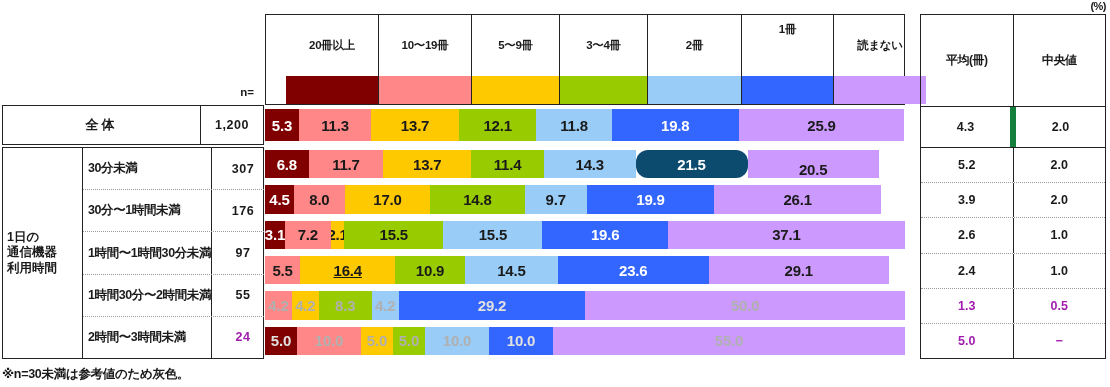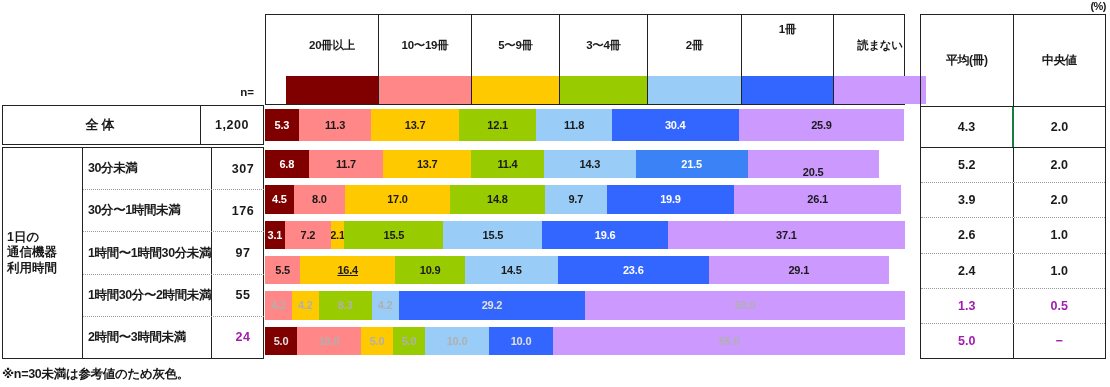--- a/index.html
+++ b/index.html
@@ -186,21 +186,21 @@
     position: absolute;
     left: 0;
     width: 640px;
     display: flex;
   }
   .seg {
     height: 100%;
     display: flex;
     align-items: center;
     justify-content: center;
-    font-size: 11px;
+    font-size: 15px;
     font-weight: bold;
     letter-spacing: -0.2px;
     overflow: hidden;
     white-space: nowrap;
   }
 
   
   .stats {
     position: absolute;
     left: 920px;
@@ -233,21 +233,21 @@
     border-bottom: 1px solid #222;
   }
   .stats-total > div {
     flex: 1 1 0;
     display: flex;
     align-items: center;
     justify-content: center;
     font-size: 12.5px;
     font-weight: bold;
   }
-  .stats-total > div:first-child { border-right: 2px solid #15803d; }
+  .stats-total > div:first-child { border-right: 6px solid #15803d; }
   .stats-body {
     flex: 1 1 auto;
     display: flex;
     flex-direction: column;
   }
   .stats-row {
     flex: 1 1 0;
     display: flex;
     border-bottom: 1px dotted #999;
   }
@@ -360,21 +360,21 @@
         <div class="seg" style="width: 87.68px; background: rgb(255, 201, 0);">
           <span style="color: rgb(26, 26, 26);">13.7</span>
         </div>
         <div class="seg" style="width: 77.44px; background: rgb(153, 204, 0);">
           <span style="color: rgb(26, 26, 26);">12.1</span>
         </div>
         <div class="seg" style="width: 75.52px; background: rgb(153, 204, 247);">
           <span style="color: rgb(26, 26, 26);">11.8</span>
         </div>
         <div class="seg" style="width: 126.72px; background: rgb(51, 102, 255);">
-          <span style="color: rgb(255, 255, 255);">30.4</span>
+          <span style="color: rgb(255, 255, 255);">19.8</span>
         </div>
         <div class="seg" style="width: 165.76px; background: rgb(204, 153, 255);">
           <span style="color: rgb(26, 26, 26);">25.9</span>
         </div>
       </div>
       <div class="bar-row" style="top: 45px; height: 28.3333px;">
         <div class="seg" style="width: 43.52px; background: rgb(128, 0, 0);">
           <span style="color: rgb(255, 255, 255);">6.8</span>
         </div>
         <div class="seg" style="width: 74.88px; background: rgb(255, 135, 135);">
@@ -382,35 +382,35 @@
         </div>
         <div class="seg" style="width: 87.68px; background: rgb(255, 201, 0);">
           <span style="color: rgb(26, 26, 26);">13.7</span>
         </div>
         <div class="seg" style="width: 72.96px; background: rgb(153, 204, 0);">
           <span style="color: rgb(26, 26, 26);">11.4</span>
         </div>
         <div class="seg" style="width: 91.52px; background: rgb(153, 204, 247);">
           <span style="color: rgb(26, 26, 26);">14.3</span>
         </div>
-        <div class="seg" style="width: 112px; background: #3b82f6;">
+        <div class="seg" style="width: 112px; background: #0c4a6e; border-radius: 12px;">
           <span style="color: rgb(255, 255, 255);">21.5</span>
         </div>
         <div class="seg" style="width: 131.2px; background: rgb(204, 153, 255); align-items: flex-end;">
           <span style="color: rgb(26, 26, 26);">20.5</span>
         </div>
       </div>
       <div class="bar-row" style="top: 80.3333px; height: 28.3333px;">
         <div class="seg" style="width: 28.8px; background: rgb(128, 0, 0);">
           <span style="color: rgb(255, 255, 255);">4.5</span>
         </div>
         <div class="seg" style="width: 51.2px; background: rgb(255, 135, 135);">
           <span style="color: rgb(26, 26, 26);">8.0</span>
         </div>
-        <div class="seg" style="width: 105px; background: rgb(255, 201, 0);">
+        <div class="seg" style="width: 85px; background: rgb(255, 201, 0);">
           <span style="color: rgb(26, 26, 26);">17.0</span>
         </div>
         <div class="seg" style="width: 94.72px; background: rgb(153, 204, 0);">
           <span style="color: rgb(26, 26, 26);">14.8</span>
         </div>
         <div class="seg" style="width: 62.08px; background: rgb(153, 204, 247);">
           <span style="color: rgb(26, 26, 26);">9.7</span>
         </div>
         <div class="seg" style="width: 127.36px; background: rgb(51, 102, 255);">
           <span style="color: rgb(255, 255, 255);">19.9</span>

